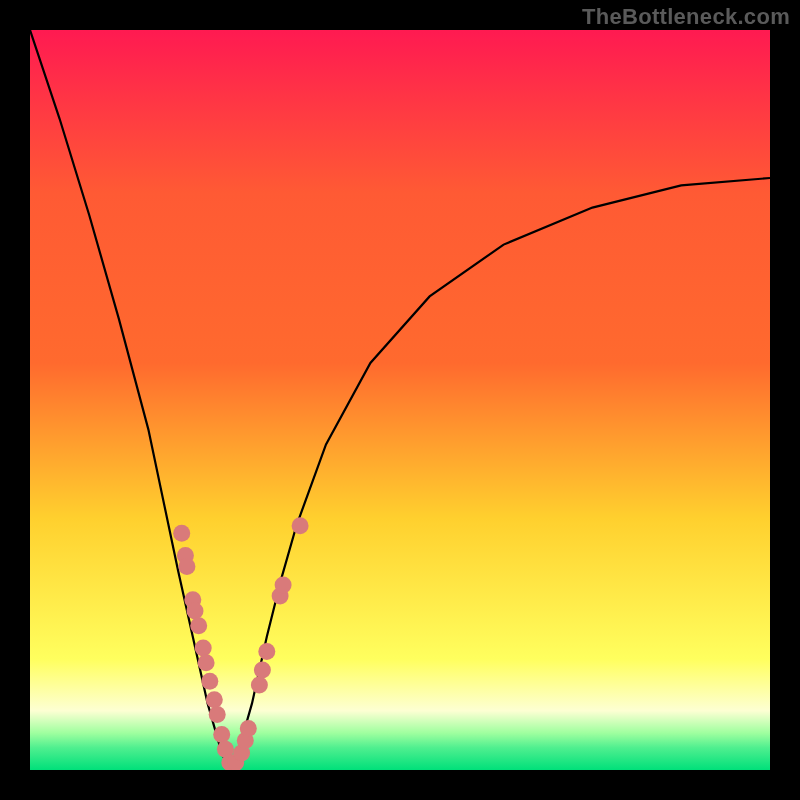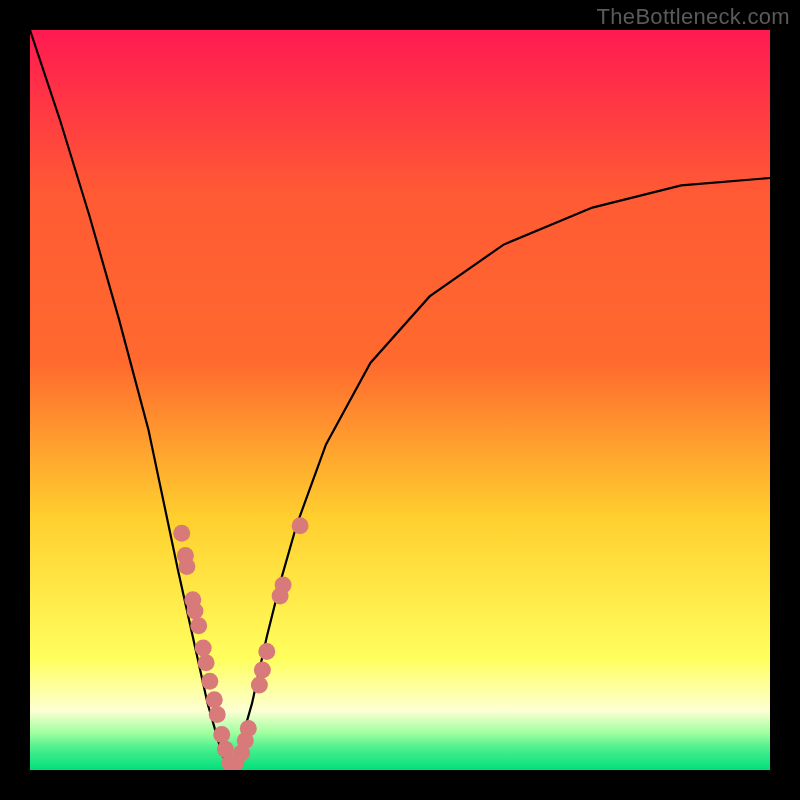--- a/index.html
+++ b/index.html
@@ -25,21 +25,21 @@
     width: 740px;
     height: 740px;
     overflow: hidden;
   }
   .watermark {
     position: absolute;
     top: 4px;
     right: 10px;
     color: #5a5a5a;
     font-size: 22px;
-    font-weight: normal;
+    font-weight: bold;
     letter-spacing: 0.3px;
     user-select: none;
   }
   svg { display: block; }
 </style>
 </head>
 <body>
 
 <div class="frame">
 

